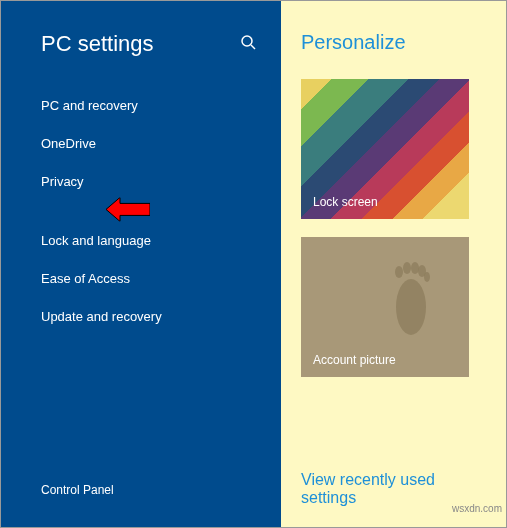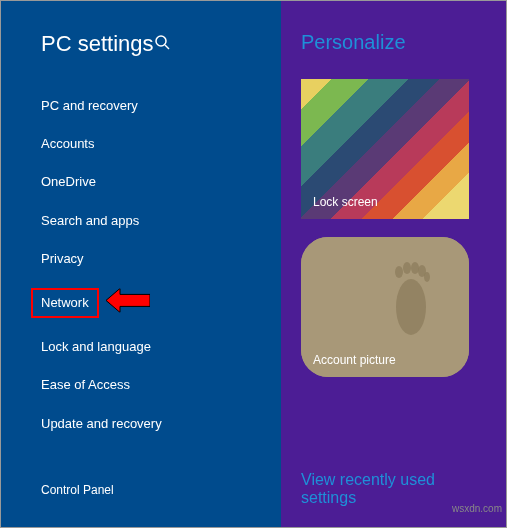--- a/index.html
+++ b/index.html
@@ -25,20 +25,21 @@
       width: 280px;
       background: #004b8d;
       color: #ffffff;
       padding: 20px 0;
       display: flex;
       flex-direction: column;
       position: relative;
     }
     .sidebar-header {
       display: flex;
+      justify-content: space-between;
       align-items: center;
       padding: 10px 25px 30px 40px;
     }
     .sidebar-title {
       font-size: 22px;
       font-weight: 300;
       color: #ffffff;
     }
     .search-icon {
       color: #ffffff;
@@ -74,21 +75,21 @@
       transform: translateY(-50%);
     }
     .footer-link {
       padding: 15px 40px 10px 40px;
       font-size: 12px;
       color: #ffffff;
       cursor: pointer;
     }
     .content {
       flex: 1;
-      background: #4c1d95;
+      background: #fef9c3;
       padding: 30px 20px 20px 20px;
       display: flex;
       flex-direction: column;
     }
     .content-title {
       font-size: 20px;
       font-weight: 400;
       color: #1e90d8;
       margin-bottom: 25px;
     }
@@ -106,21 +107,20 @@
       left: 12px;
       color: #ffffff;
       font-size: 12px;
       z-index: 2;
     }
     .tile-lock {
       background: linear-gradient(135deg, #e8d060 0%, #e8d060 10%, #7cb850 10%, #7cb850 22%, #3a7d7d 22%, #3a7d7d 35%, #2b4a73 35%, #2b4a73 45%, #5a3a75 45%, #5a3a75 55%, #b83a5a 55%, #b83a5a 65%, #d85030 65%, #d85030 75%, #e8a845 75%, #e8a845 85%, #ecd870 85%);
     }
     .tile-account {
       background: #a89878;
-      border-radius: 27px;
     }
     .sand-texture {
       width: 100%;
       height: 100%;
       background: #a89878;
       position: relative;
     }
     .footprint {
       position: absolute;
       width: 45px;
@@ -155,26 +155,23 @@
       <div class="sidebar-title">PC settings</div>
       <div class="search-icon">
         <svg width="16" height="16" viewBox="0 0 16 16" fill="none" stroke="white" stroke-width="1.5">
           <circle cx="7" cy="7" r="5"></circle>
           <line x1="11" y1="11" x2="15" y2="15"></line>
         </svg>
       </div>
     </div>
     <ul class="nav-list">
       <li class="nav-item"><span>PC and recovery</span></li>
-      <li class="nav-item"><span>Accounts</span></li>
       <li class="nav-item"><span>OneDrive</span></li>
-      <li class="nav-item"><span>Search and apps</span></li>
       <li class="nav-item"><span>Privacy</span></li>
       <li class="nav-item selected">
-        <span class="label-box">Network</span>
         <span class="arrow-indicator">
           <svg width="44" height="24" viewBox="0 0 44 24">
             <polygon points="0,12 14,0 14,6 44,6 44,18 14,18 14,24" fill="#ff0000" stroke="#000000" stroke-width="1"></polygon>
           </svg>
         </span>
       </li>
       <li class="nav-item"><span>Lock and language</span></li>
       <li class="nav-item"><span>Ease of Access</span></li>
       <li class="nav-item"><span>Update and recovery</span></li>
     </ul>

